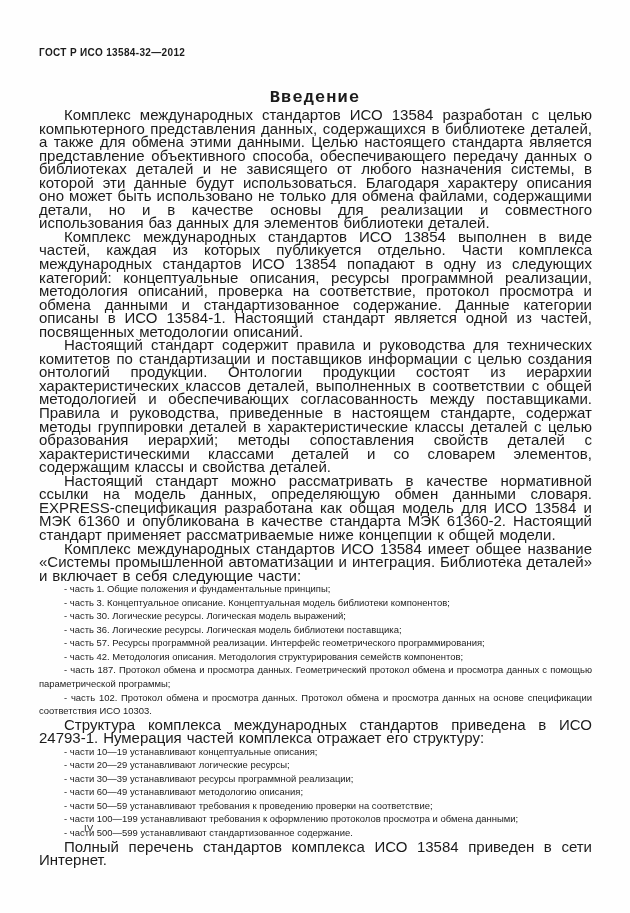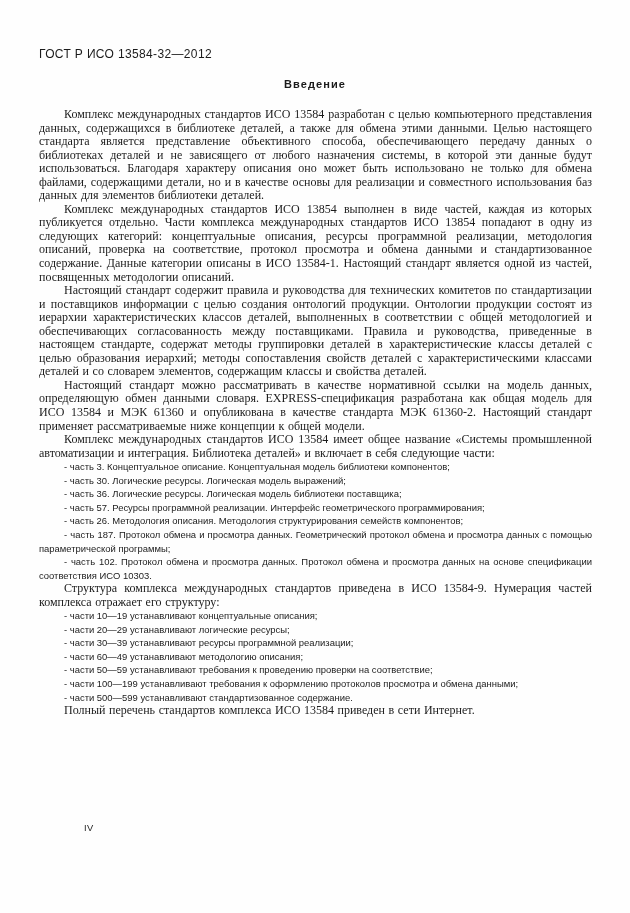--- a/index.html
+++ b/index.html
@@ -18,51 +18,51 @@
   }
   .page {
     position: absolute;
     inset: 0;
     background: #fefefe;
   }
   .running-head {
     position: absolute;
     left: 39px;
     top: 47px;
-    font-size: 12px;
-    font-weight: normal;
+    font-size: 10px;
+    font-weight: bold;
     letter-spacing: 0.35px;
     white-space: nowrap;
   }
   .doc-title {
     position: absolute;
     left: 0;
     right: 0;
-    top: 78px;
+    top: 88px;
     text-align: center;
-    font-size: 11px;
+    font-size: 17px;
     font-weight: bold;
     letter-spacing: 1.1px;
+    font-family: Liberation Mono, monospace;
   }
   .body-col {
     position: absolute;
     left: 39px;
     top: 108px;
     width: 553px;
   }
   p.para {
     margin: 0;
-    font-size: 12px;
+    font-size: 15px;
     line-height: 13.55px;
     text-align: justify;
     text-indent: 25px;
     -webkit-hyphens: none;
     hyphens: none;
     word-spacing: 0.05em;
-    font-family: Liberation Serif, serif;
   }
   ul.parts {
     list-style: none;
     margin: 0;
     padding: 0;
   }
   ul.parts li {
     font-size: 9.45px;
     line-height: 13.55px;
     text-align: justify;
@@ -89,30 +89,31 @@
 
   <div class="body-col">
 
     <p class="para">Комплекс международных стандартов ИСО 13584 разработан с целью компьютерного представления данных, содержащихся в библиотеке деталей, а также для обмена этими данными. Целью настоящего стандарта является представление объективного способа, обеспечивающего передачу данных о библиотеках деталей и не зависящего от любого назначения системы, в которой эти данные будут использоваться. Благодаря характеру описания оно может быть использовано не только для обмена файлами, содержащими детали, но и в качестве основы для реализации и совместного использования баз данных для элементов библиотеки деталей.</p>
     <p class="para">Комплекс международных стандартов ИСО 13854 выполнен в виде частей, каждая из которых публикуется отдельно. Части комплекса международных стандартов ИСО 13854 попадают в одну из следующих категорий: концептуальные описания, ресурсы программной реализации, методология описаний, проверка на соответствие, протокол просмотра и обмена данными и стандартизованное содержание. Данные категории описаны в ИСО 13584-1. Настоящий стандарт является одной из частей, посвященных методологии описаний.</p>
     <p class="para">Настоящий стандарт содержит правила и руководства для технических комитетов по стандартизации и поставщиков информации с целью создания онтологий продукции. Онтологии продукции состоят из иерархии характеристических классов деталей, выполненных в соответствии с общей методологией и обеспечивающих согласованность между поставщиками. Правила и руководства, приведенные в настоящем стандарте, содержат методы группировки деталей в характеристические классы деталей с целью образования иерархий; методы сопоставления свойств деталей с характеристическими классами деталей и со словарем элементов, содержащим классы и свойства деталей.</p>
     <p class="para">Настоящий стандарт можно рассматривать в качестве  нормативной ссылки  на модель данных, определяющую обмен данными словаря. EXPRESS-спецификация  разработана как общая модель для ИСО 13584 и МЭК 61360 и опубликована в качестве стандарта МЭК 61360-2. Настоящий стандарт применяет рассматриваемые ниже концепции к общей модели.</p>
     <p class="para">Комплекс международных стандартов ИСО 13584 имеет общее название «Системы промышленной автоматизации и интеграция. Библиотека деталей» и включает в себя следующие части:</p>
 
     <ul class="parts">
+      <li>- часть 1. Общие положения и фундаментальные принципы;</li>
       <li>- часть 3. Концептуальное описание. Концептуальная модель библиотеки компонентов;</li>
       <li>- часть 30. Логические ресурсы. Логическая модель выражений;</li>
       <li>- часть 36. Логические ресурсы. Логическая модель библиотеки поставщика;</li>
       <li>- часть 57. Ресурсы программной реализации. Интерфейс геометрического программирования;</li>
-      <li>- часть 26. Методология описания. Методология структурирования семейств компонентов;</li>
+      <li>- часть 42. Методология описания. Методология структурирования семейств компонентов;</li>
       <li>- часть 187. Протокол обмена и просмотра данных. Геометрический протокол обмена и просмотра данных  с помощью параметрической программы;</li>
       <li>- часть 102. Протокол обмена и просмотра данных. Протокол обмена и просмотра данных на основе спецификации соответствия ИСО 10303.</li>
     </ul>
 
-    <p class="para">Структура комплекса международных стандартов приведена  в ИСО 13584-9. Нумерация частей комплекса отражает его структуру:</p>
+    <p class="para">Структура комплекса международных стандартов приведена  в ИСО 24793-1. Нумерация частей комплекса отражает его структуру:</p>
 
     <ul class="parts">
       <li>- части 10—19 устанавливают концептуальные описания;</li>
       <li>- части 20—29 устанавливают логические ресурсы;</li>
       <li>- части 30—39 устанавливают ресурсы программной реализации;</li>
       <li>- части 60—49 устанавливают методологию описания;</li>
       <li>- части 50—59 устанавливают требования к проведению проверки на соответствие;</li>
       <li>- части 100—199 устанавливают требования к оформлению протоколов просмотра и обмена данными;</li>
       <li>- части 500—599 устанавливают стандартизованное содержание.</li>
     </ul>

